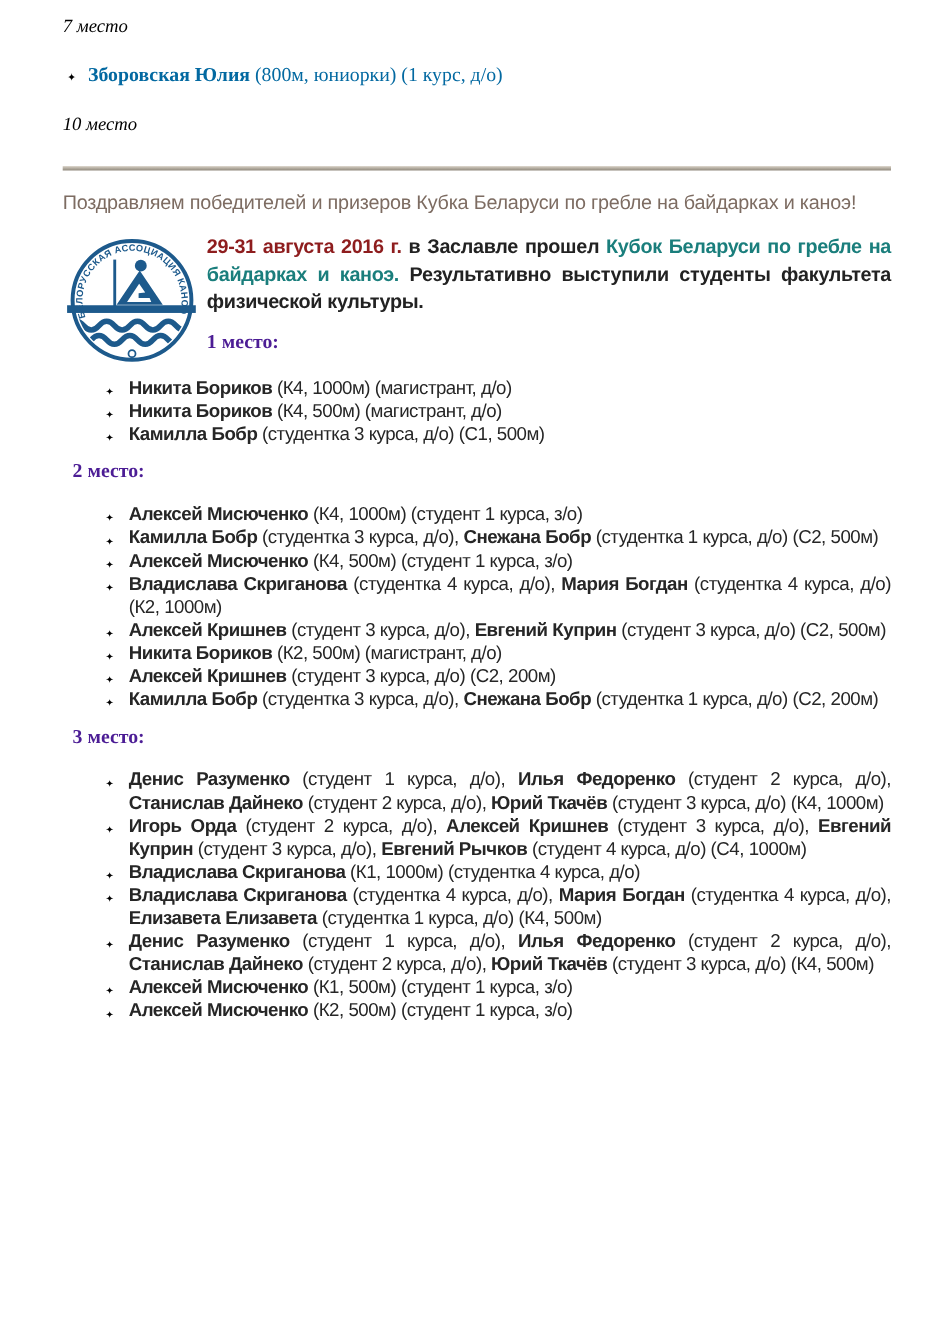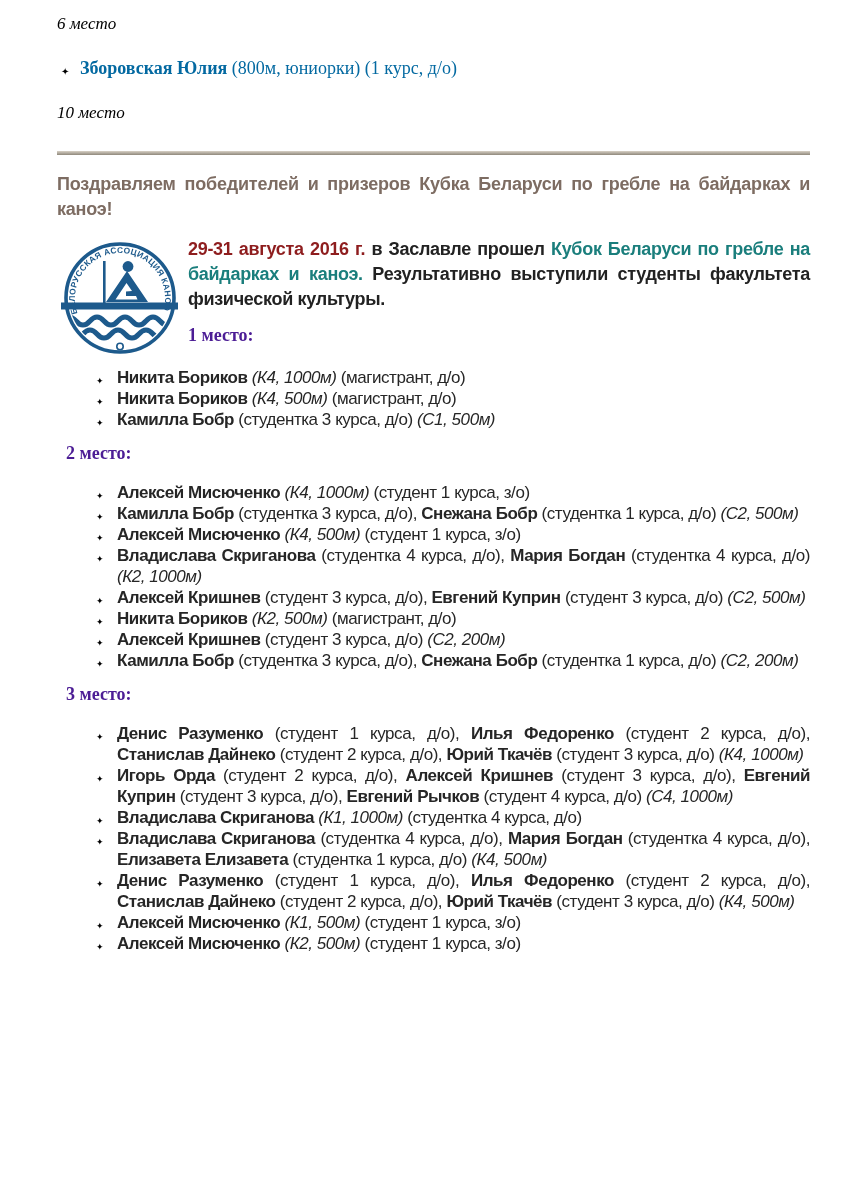--- a/index.html
+++ b/index.html
@@ -28,21 +28,21 @@
     font-size:10px;color:#000;
   }
   
   .divider{
     height:4px;width:753px;margin:28px 0 0 0;border:0;
     background:linear-gradient(#d8d1c6,#8f887b);
   }
   
   .headline{
     margin:17px 0 0 0;
-    font-size:18px;line-height:25px;font-weight:700;
+    font-size:18px;line-height:25px;font-weight:400;
     letter-spacing:-0.2px;
     color:#7d6c62;text-align:justify;
   }
   
   .intro-block{margin-top:15px;}
   .logo-wrap{float:left;width:120px;height:124px;margin:2px 8px 4px 3px;}
   .intro{
     margin:0;font-size:18px;line-height:25px;font-weight:700;
     letter-spacing:-0.3px;color:#222;text-align:justify;
   }
@@ -62,30 +62,30 @@
   ul.result-list li{
     position:relative;
     font-size:17px;line-height:21px;letter-spacing:-0.45px;
     color:#262626;text-align:justify;
   }
   ul.result-list li::before{
     content:"✦";position:absolute;left:-21px;top:4px;
     font-size:9px;color:#000;
   }
   .sg-b{font-weight:700;}
-  .sg-i{font-style:italic;}
+  .sg-i{}
   .bottom-space{height:40px;}
 </style>
 </head>
 <body>
 
 <div class="page">
 
   <div class="serif-sec">
-    <p class="serif-place">6 место</p>
+    <p class="serif-place">7 место</p>
     <ul class="serif-list">
         <li><span class="sg-b">Зборовская Юлия</span><span class="sg-r"> (800м, юниорки) (1 курс, д/о)</span></li>
       </ul>
 
     <p class="serif-place">10 место</p>
   </div>
 
   <div class="divider"></div>
 
   <p class="headline">Поздравляем победителей и призеров Кубка Беларуси по гребле на байдарках и каноэ!</p>

